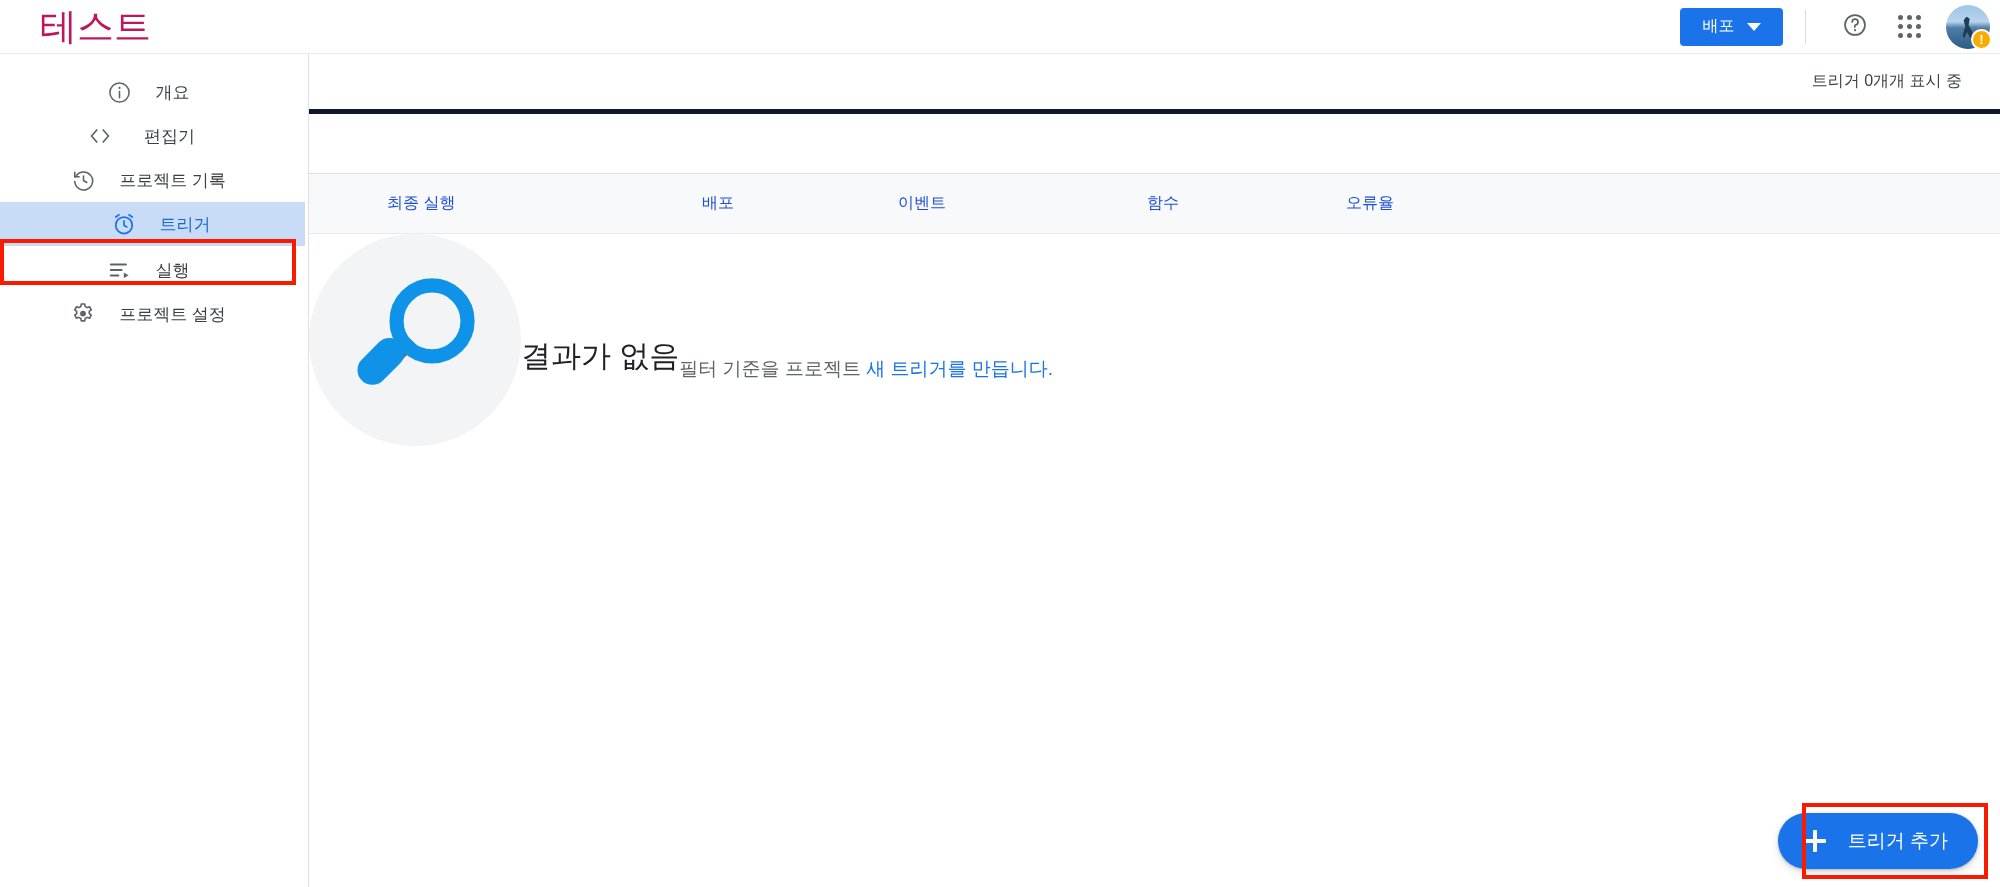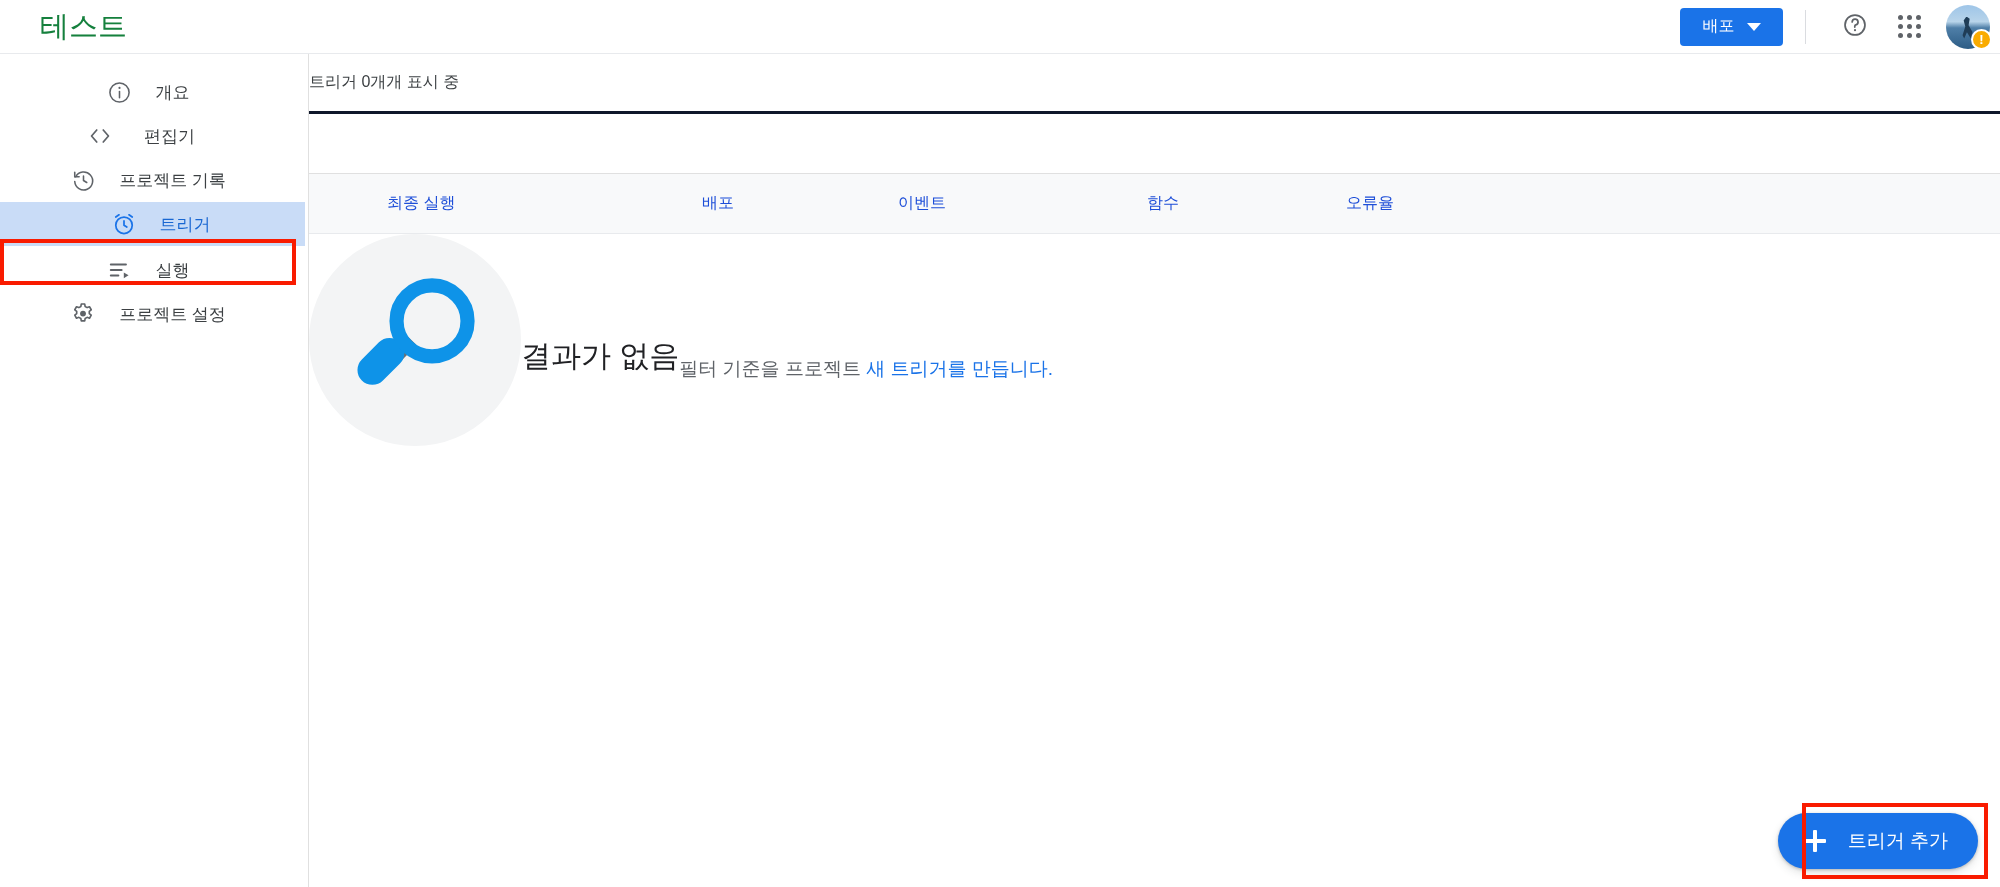--- a/index.html
+++ b/index.html
@@ -21,21 +21,21 @@
     display: flex; align-items: center;
     z-index: 30;
   }
   .brand { display: flex; align-items: center; padding-left: 14px; }
   .logo { width: 40px; height: 40px; display: block; }
   .brand-name {
     font-size: 27px; color: #5f6368; letter-spacing: -0.3px;
     margin-left: 8px; font-weight: 400; white-space: nowrap;
   }
   .proj-title {
-    font-size: 29px; color: #15803d; margin-left: 40px;
+    font-size: 37px; color: #be185d; margin-left: 40px;
     font-weight: 400; white-space: nowrap;
   }
   .topbar-right {
     margin-left: auto; display: flex; align-items: center;
     padding-right: 10px; height: 100%;
   }
   .deploy-btn {
     background: #1a73e8; color: #fff; border: none; border-radius: 4px;
     height: 38px; min-width: 103px; padding: 0 14px;
     display: flex; align-items: center; justify-content: center; gap: 12px;
@@ -113,22 +113,23 @@
     position: absolute; left: 0; top: 185px; width: 296px; height: 46px;
     border: 4px solid #f91b00; pointer-events: none; z-index: 25;
   }
 
   
   .main {
     position: absolute; top: 54px; left: 309px; right: 0; bottom: 0;
     background: #fff; overflow: hidden;
   }
   .filter-bar {
-    height: 60px; border-bottom: 3px solid #0f172a;
-    display: flex; align-items: center; justify-content: flex-start;
+    height: 60px; border-bottom: 5px solid #0f172a;
+    display: flex; align-items: center; justify-content: flex-end;
+    padding-right: 38px;
   }
   .count-text { font-size: 16px; color: #3c4043; white-space: nowrap; }
   .toolbar-row { height: 60px; border-bottom: 1px solid #e0e0e0; }
   .table-head {
     height: 60px; background: #f8f9fa;
     border-bottom: 1px solid #e8eaed;
     display: flex; align-items: center; position: relative;
   }
   .th {
     font-size: 16px; color: #1d4ed8; position: absolute; white-space: nowrap;

